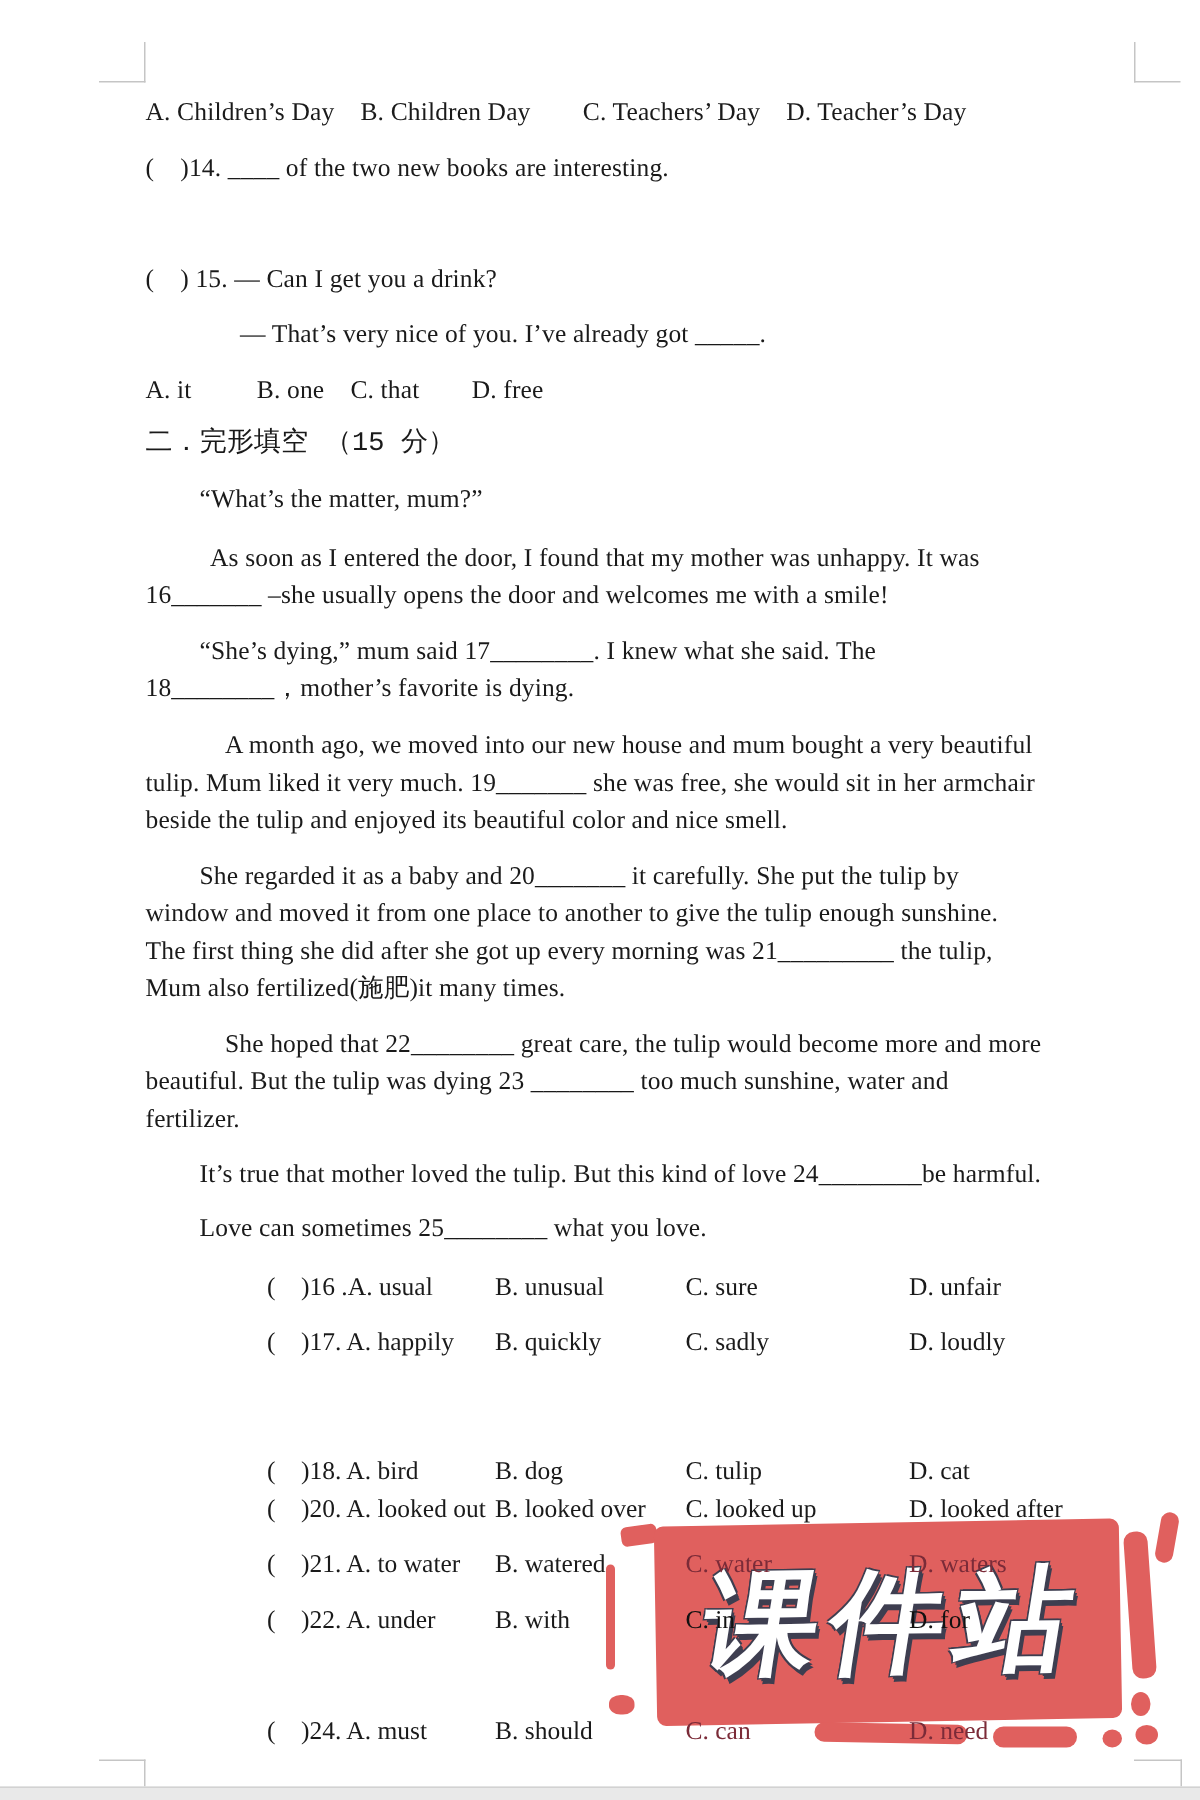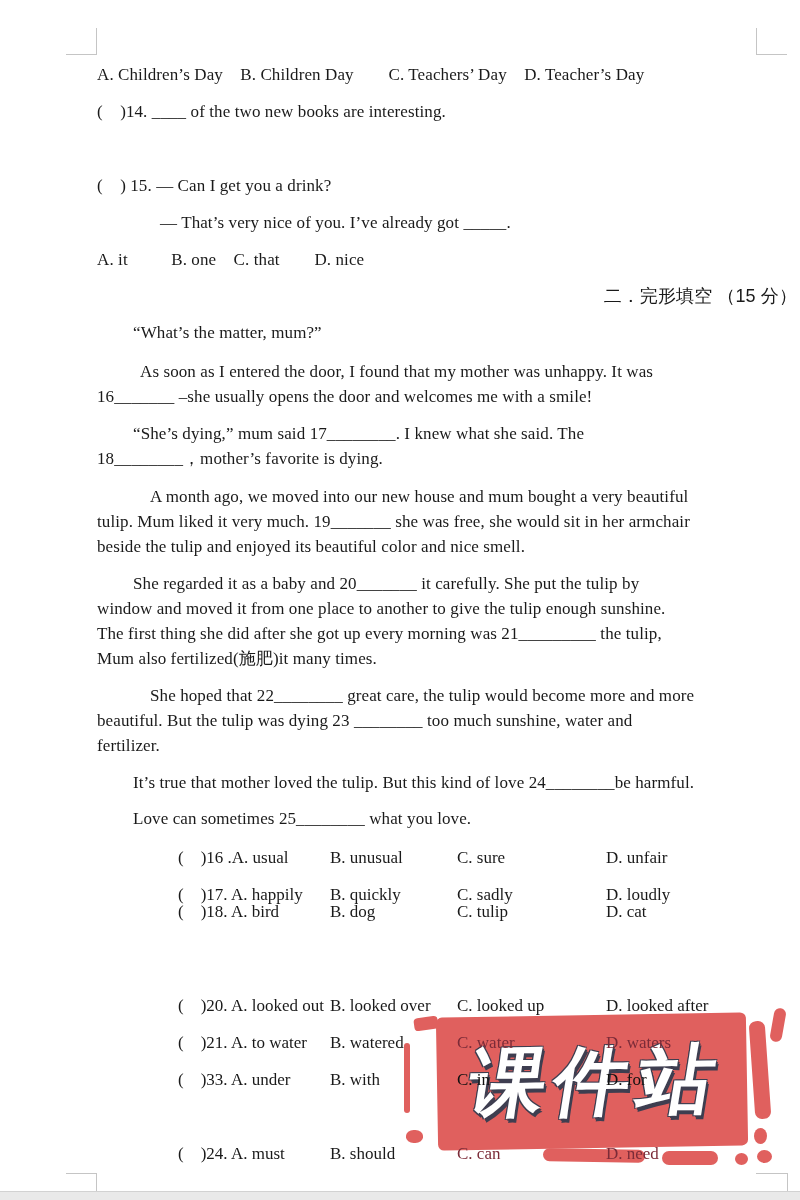--- a/index.html
+++ b/index.html
@@ -6,21 +6,21 @@
   body{
     width:800px;height:1200px;overflow:hidden;background:#ffffff;
     font-family:"Liberation Serif","DejaVu Serif",serif;
   }
   .page{position:absolute;left:0;top:0;width:800px;height:1200px;background:#ffffff;}
   .tx{
     position:absolute;left:97px;width:700px;
     font-size:17px;line-height:25px;color:#1a1a1a;
     white-space:pre;letter-spacing:0.1px;
   }
-  .heading{font-family:Liberation Sans, sans-serif;font-size:18px;text-align:right;}
+  .heading{font-family:Liberation Mono, monospace;font-size:18px;}
   
   .opt-row{position:absolute;left:130px;width:660px;height:25px;font-size:17px;line-height:25px;color:#1a1a1a;}
   .oc{position:absolute;top:0;white-space:pre;}
   .oc-a{left:0;margin-left:48px;}
   .oc-b{left:200px;}
   .oc-c{left:327px;}
   .oc-d{left:476px;}
   .under-stamp{color:#7b2b38;}
   .above-stamp{color:#111111;}
   
@@ -71,21 +71,21 @@
     <div class="stamp-shape stamp-dot2"></div>
     <div class="stamp-text">课件站</div>
   </div>
 
   <div class="text-layer">
 
     <div class="tx" style="top:62px">A. Children’s Day    B. Children Day        C. Teachers’ Day    D. Teacher’s Day</div>
     <div class="tx" style="top:99px">(    )14. ____ of the two new books are interesting.</div>
     <div class="tx" style="top:173px">(    ) 15. — Can I get you a drink?</div>
     <div class="tx" style="top:210px;left:160px">— That’s very nice of you. I’ve already got _____.</div>
-    <div class="tx" style="top:247px">A. it          B. one    C. that        D. nice</div>
+    <div class="tx" style="top:247px">A. it          B. one    C. that        D. free</div>
 
     <div class="tx heading" style="top:284px">二．完形填空 （15 分）</div>
 
     <div class="tx" style="top:320px;text-indent:36px">“What’s the matter, mum?”</div>
     <div class="tx" style="top:359px;text-indent:43px">As soon as I entered the door, I found that my mother was unhappy. It was
 16_______ –she usually opens the door and welcomes me with a smile!</div>
     <div class="tx" style="top:421px;text-indent:36px">“She’s dying,” mum said 17________. I knew what she said. The
 18________，mother’s favorite is dying.</div>
     <div class="tx" style="top:484px;text-indent:53px">A month ago, we moved into our new house and mum bought a very beautiful
 tulip. Mum liked it very much. 19_______ she was free, she would sit in her armchair
@@ -105,40 +105,40 @@
       <span class="oc oc-b">B. unusual</span>
       <span class="oc oc-c">C. sure</span>
       <span class="oc oc-d">D. unfair</span>
     </div>
     <div class="opt-row" style="top:882px">
       <span class="oc oc-a">(    )17. A. happily</span>
       <span class="oc oc-b">B. quickly</span>
       <span class="oc oc-c">C. sadly</span>
       <span class="oc oc-d">D. loudly</span>
     </div>
-    <div class="opt-row" style="top:899px">
+    <div class="opt-row" style="top:968px">
       <span class="oc oc-a">(    )18. A. bird</span>
       <span class="oc oc-b">B. dog</span>
       <span class="oc oc-c">C. tulip</span>
       <span class="oc oc-d">D. cat</span>
     </div>
     <div class="opt-row" style="top:993px">
       <span class="oc oc-a">(    )20. A. looked out</span>
       <span class="oc oc-b">B. looked over</span>
       <span class="oc oc-c">C. looked up</span>
       <span class="oc oc-d">D. looked after</span>
     </div>
     <div class="opt-row" style="top:1030px">
       <span class="oc oc-a">(    )21. A. to water</span>
       <span class="oc oc-b">B. watered</span>
       <span class="oc oc-c under-stamp">C. water</span>
       <span class="oc oc-d under-stamp">D. waters</span>
     </div>
     <div class="opt-row" style="top:1067px">
-      <span class="oc oc-a">(    )33. A. under</span>
+      <span class="oc oc-a">(    )22. A. under</span>
       <span class="oc oc-b">B. with</span>
       <span class="oc oc-c above-stamp">C. in</span>
       <span class="oc oc-d above-stamp">D. for</span>
     </div>
     <div class="opt-row" style="top:1141px">
       <span class="oc oc-a">(    )24. A. must</span>
       <span class="oc oc-b">B. should</span>
       <span class="oc oc-c under-stamp">C. can</span>
       <span class="oc oc-d under-stamp">D. need</span>
     </div>

